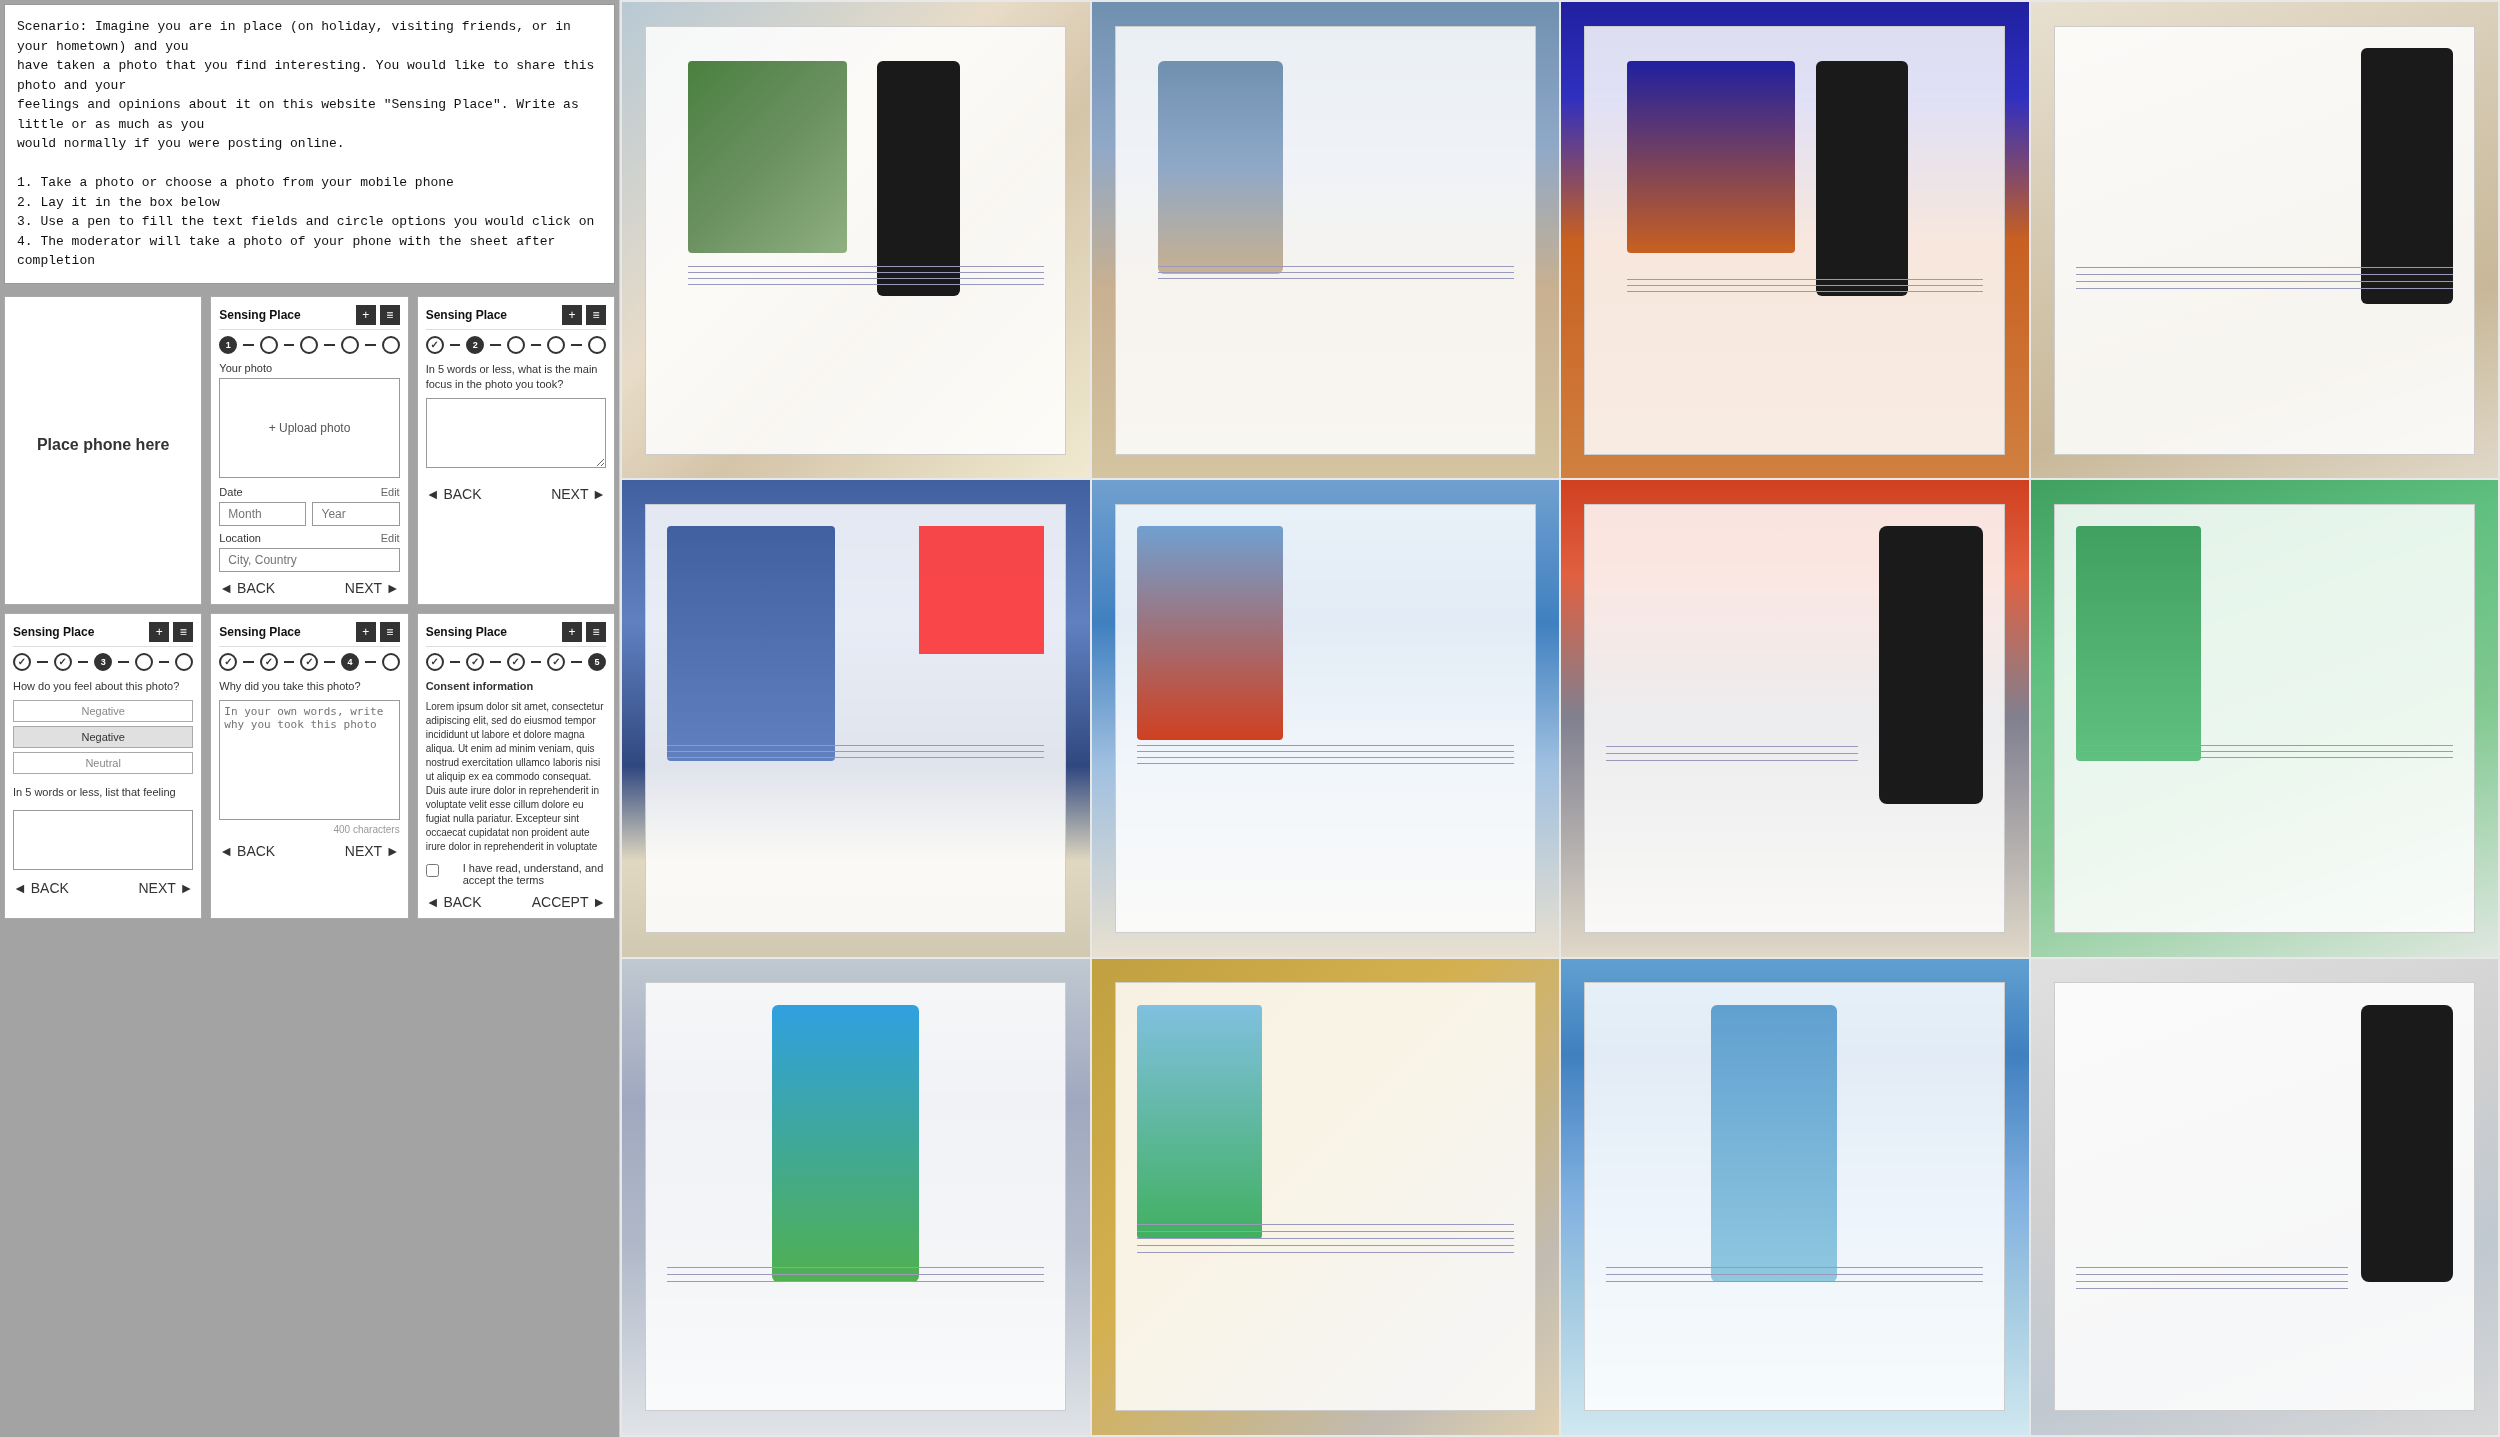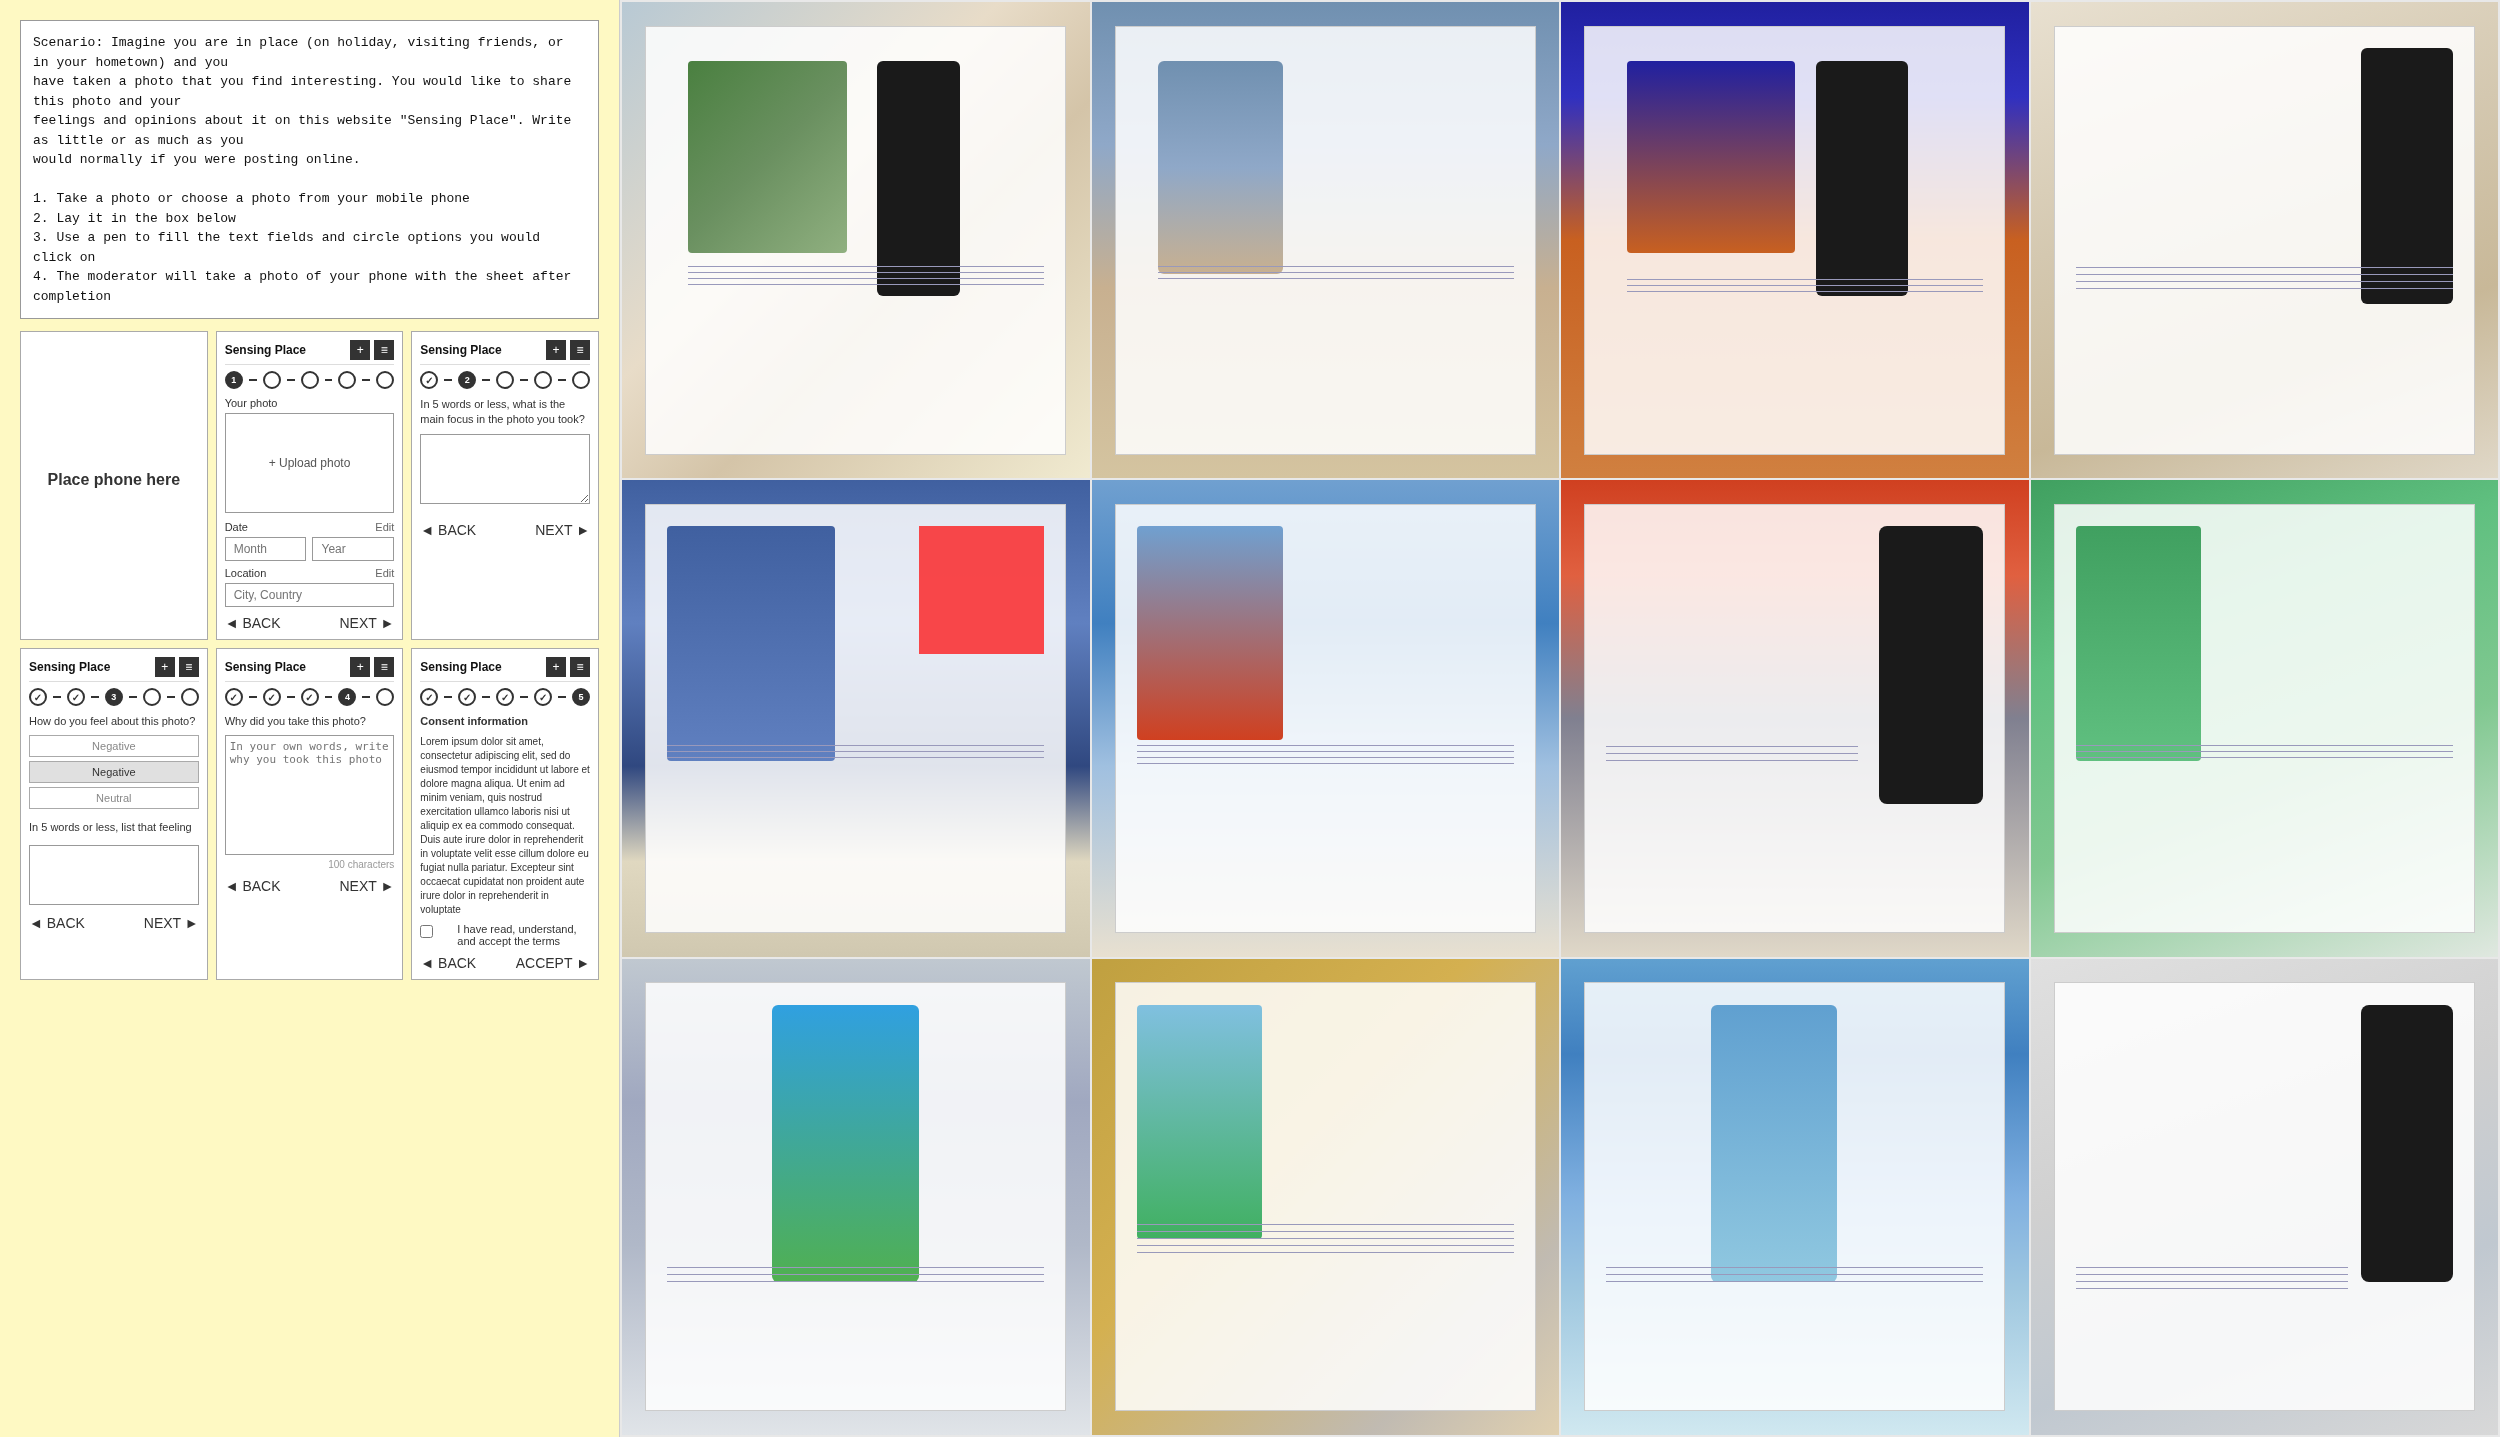--- a/index.html
+++ b/index.html
@@ -8,22 +8,22 @@
       background: #f0f0f0;
       width: 2500px;
       min-height: 1437px;
       display: flex;
       flex-direction: row;
     }
 
     
     .left-panel {
       width: 620px;
-      background: #fef9c3;
-      padding: 20px;
+      background: #a3a3a3;
+      padding: 4px;
       border-right: 1px solid #ccc;
       display: flex;
       flex-direction: column;
       gap: 12px;
       overflow: hidden;
     }
 
     .scenario-text {
       font-family: 'Courier New', monospace;
       font-size: 13px;
@@ -496,21 +496,21 @@
         <div class="dot-line"></div>
         <div class="dot checked"></div>
         <div class="dot-line"></div>
         <div class="dot filled">4</div>
         <div class="dot-line"></div>
         <div class="dot"></div>
       </div>
 
       <p class="question-text">Why did you take this photo?</p>
       <textarea class="textarea-large" placeholder="In your own words, write why you took this photo" style=""></textarea>
-      <div class="char-count">100 characters</div>
+      <div class="char-count">400 characters</div>
 
       <div class="nav-row">
         <button class="nav-btn">◄ BACK</button>
         <button class="nav-btn">NEXT ►</button>
       </div>
     </div>
 
     <div class="card" style="grid-column:3; grid-row:2;">
       <div class="card-header">
         <span class="card-title">Sensing Place</span>

